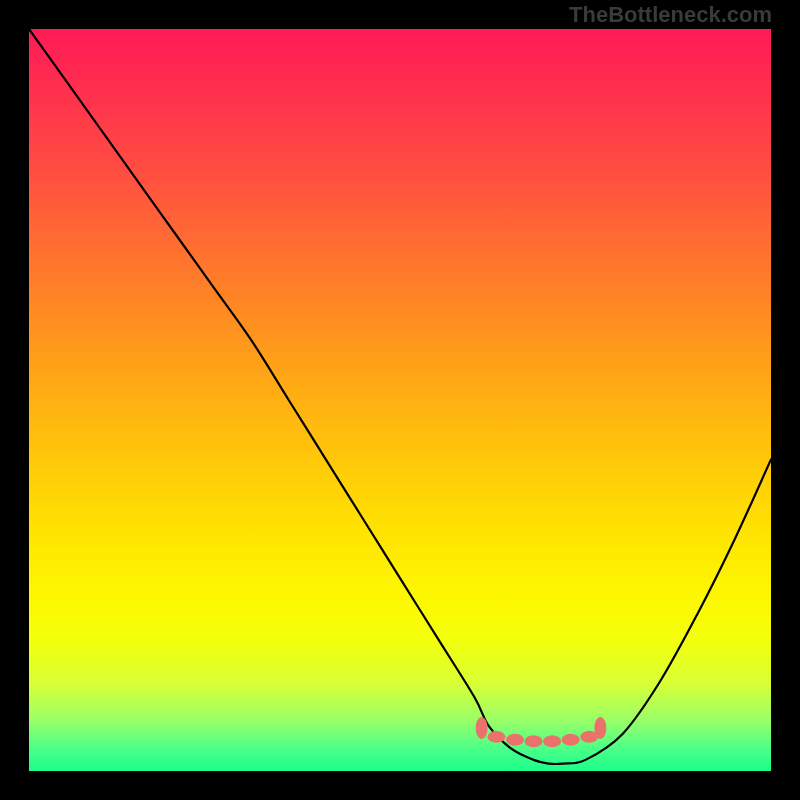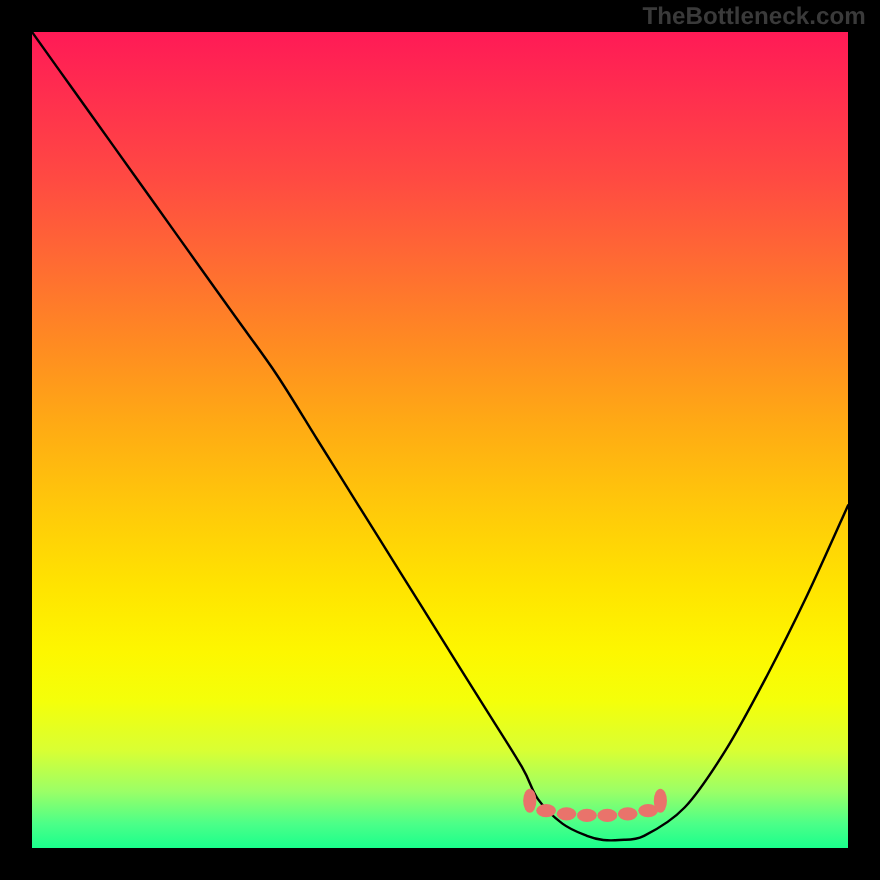--- a/index.html
+++ b/index.html
@@ -6,21 +6,21 @@
   body {
     width: 800px;
     height: 800px;
     background: #000;
     position: relative;
     font-family: Arial, Helvetica, sans-serif;
   }
   .attribution {
     position: absolute;
     top: 2px;
-    right: 13px;
+    right: 28px;
     color: #3a3a3a;
     font-size: 22px;
     font-weight: bold;
     z-index: 10;
     text-align: center;
   }
   .plot {
     position: absolute;
     left: 29px;
     top: 29px;

